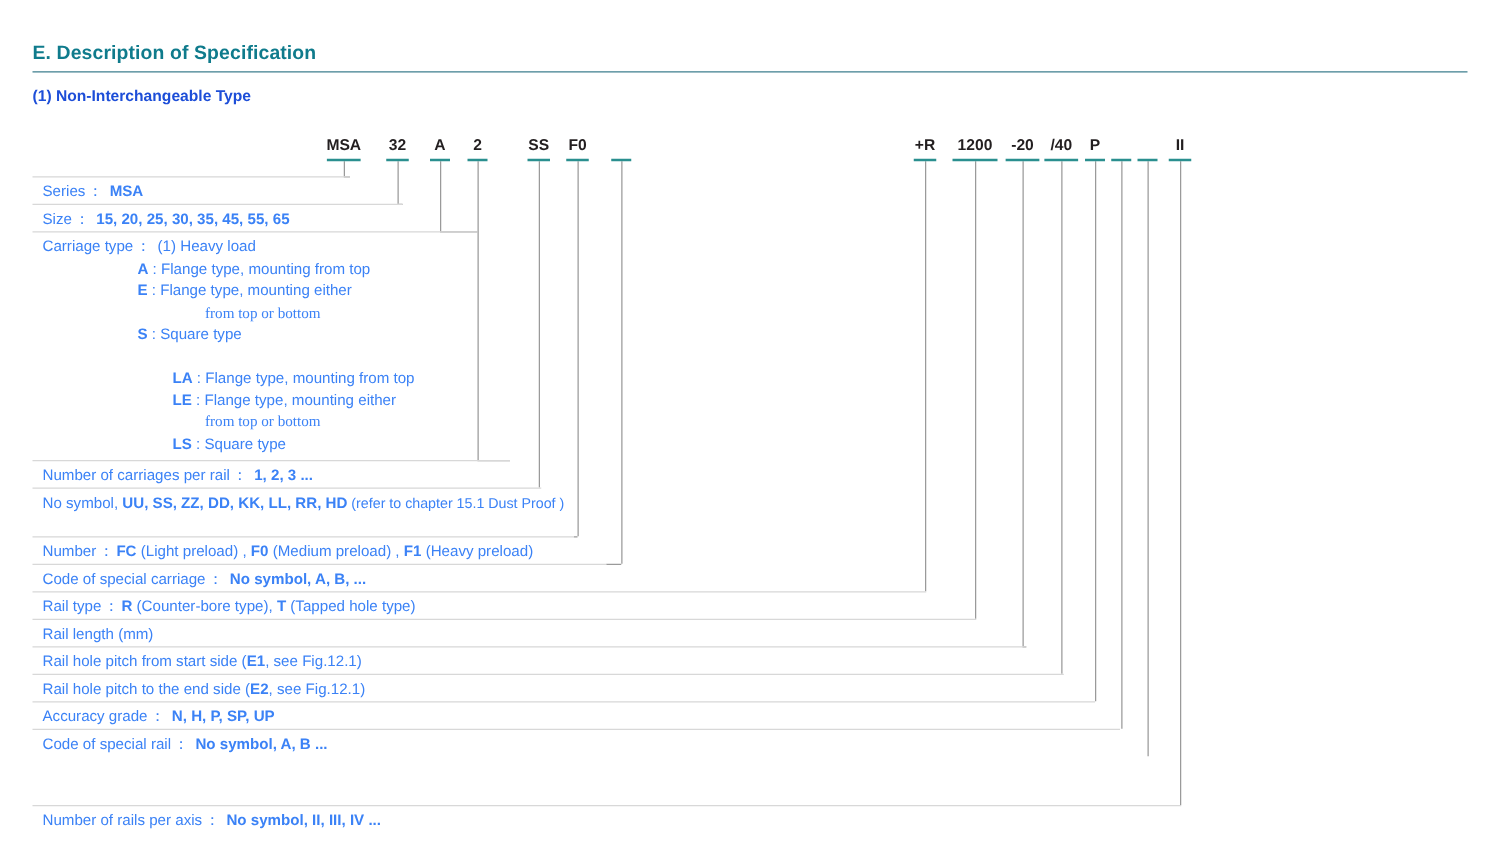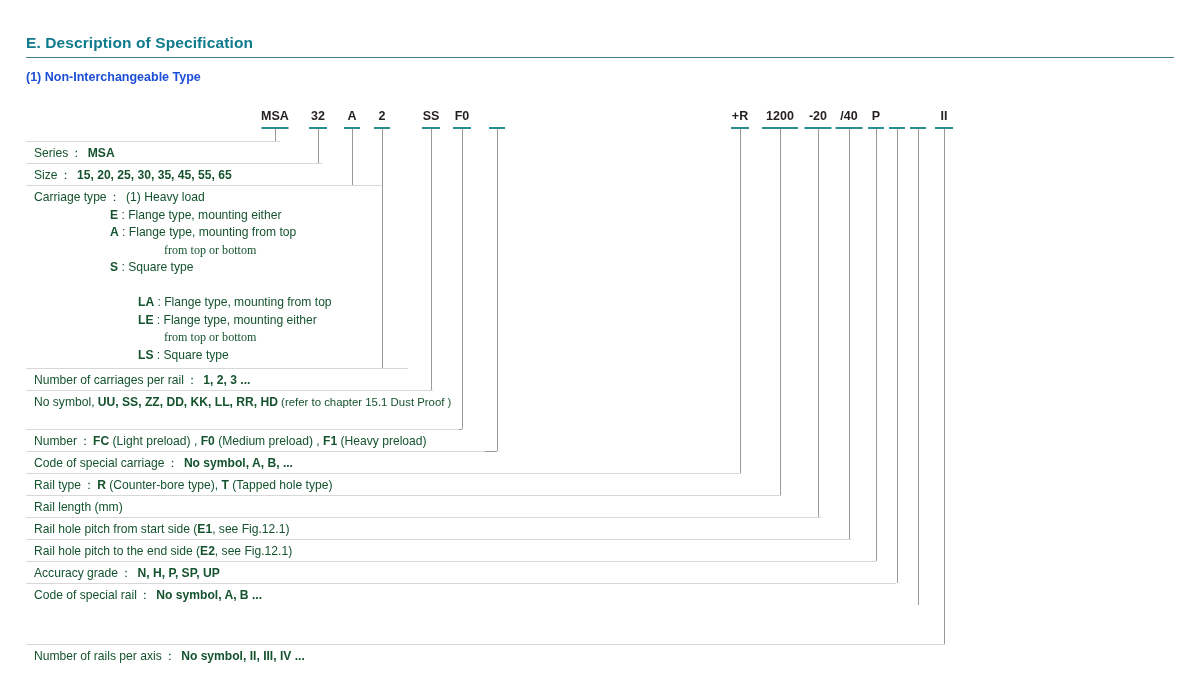--- a/index.html
+++ b/index.html
@@ -37,21 +37,21 @@
   
   .vline{position:absolute;width:1px;background:#9a9a9a;}
   .hline{position:absolute;height:1px;background:#9a9a9a;}
 
   
   .rows{position:absolute;left:0;top:0;width:1200px;height:687px;}
   .row{
     position:absolute;left:26px;
     border-top:1px solid #d8d8d8;
     box-sizing:border-box;
-    font-size:12.1px;color:#14532d;
+    font-size:12.1px;color:#3b82f6;
     padding-top:3px;padding-left:8px;
     line-height:17.5px;white-space:nowrap;
   }
   .row b{font-weight:bold;}
   .sub{display:block;}
   .ind1{padding-left:76px;}
   .ind2{padding-left:104px;}
   .ind3{padding-left:130px;font-family:Liberation Serif, serif;}
   .small{font-size:11.4px;}
   .colon{letter-spacing:0;padding:0 2px;}
@@ -122,22 +122,22 @@
 
   <div class="rows" id="rows">
       <div class="row" style="top: 141px; width: 254px; height: 22px;">
         <div><span>Series</span><span class="colon">：</span><b> MSA</b></div>
       </div>
       <div class="row" style="top: 163px; width: 296px; height: 22px;">
         <div><span>Size</span><span class="colon">：</span><b> 15, 20, 25, 30, 35, 45, 55, 65</b></div>
       </div>
       <div class="row" style="top: 185px; width: 356px; height: 183px;">
         <div><span>Carriage type</span><span class="colon">：</span><span> (1) Heavy load</span></div>
+        <div class="sub ind1"><b>A</b><span> : Flange type, mounting from top</span></div>
         <div class="sub ind1"><b>E</b><span> : Flange type, mounting either</span></div>
-        <div class="sub ind1"><b>A</b><span> : Flange type, mounting from top</span></div>
         <div class="sub ind3"><span>from top or bottom</span></div>
         <div class="sub ind1"><b>S</b><span> : Square type</span></div>
         <div class="sub "><span>&nbsp;</span></div>
         <div class="sub ind2"><b>LA</b><span> : Flange type, mounting from top</span></div>
         <div class="sub ind2"><b>LE</b><span> : Flange type, mounting either</span></div>
         <div class="sub ind3"><span>from top or bottom</span></div>
         <div class="sub ind2"><b>LS</b><span> : Square type</span></div>
       </div>
       <div class="row" style="top: 368px; width: 382px; height: 22px;">
         <div><span>Number of carriages per rail</span><span class="colon">：</span><b> 1, 2, 3 ...</b></div>

